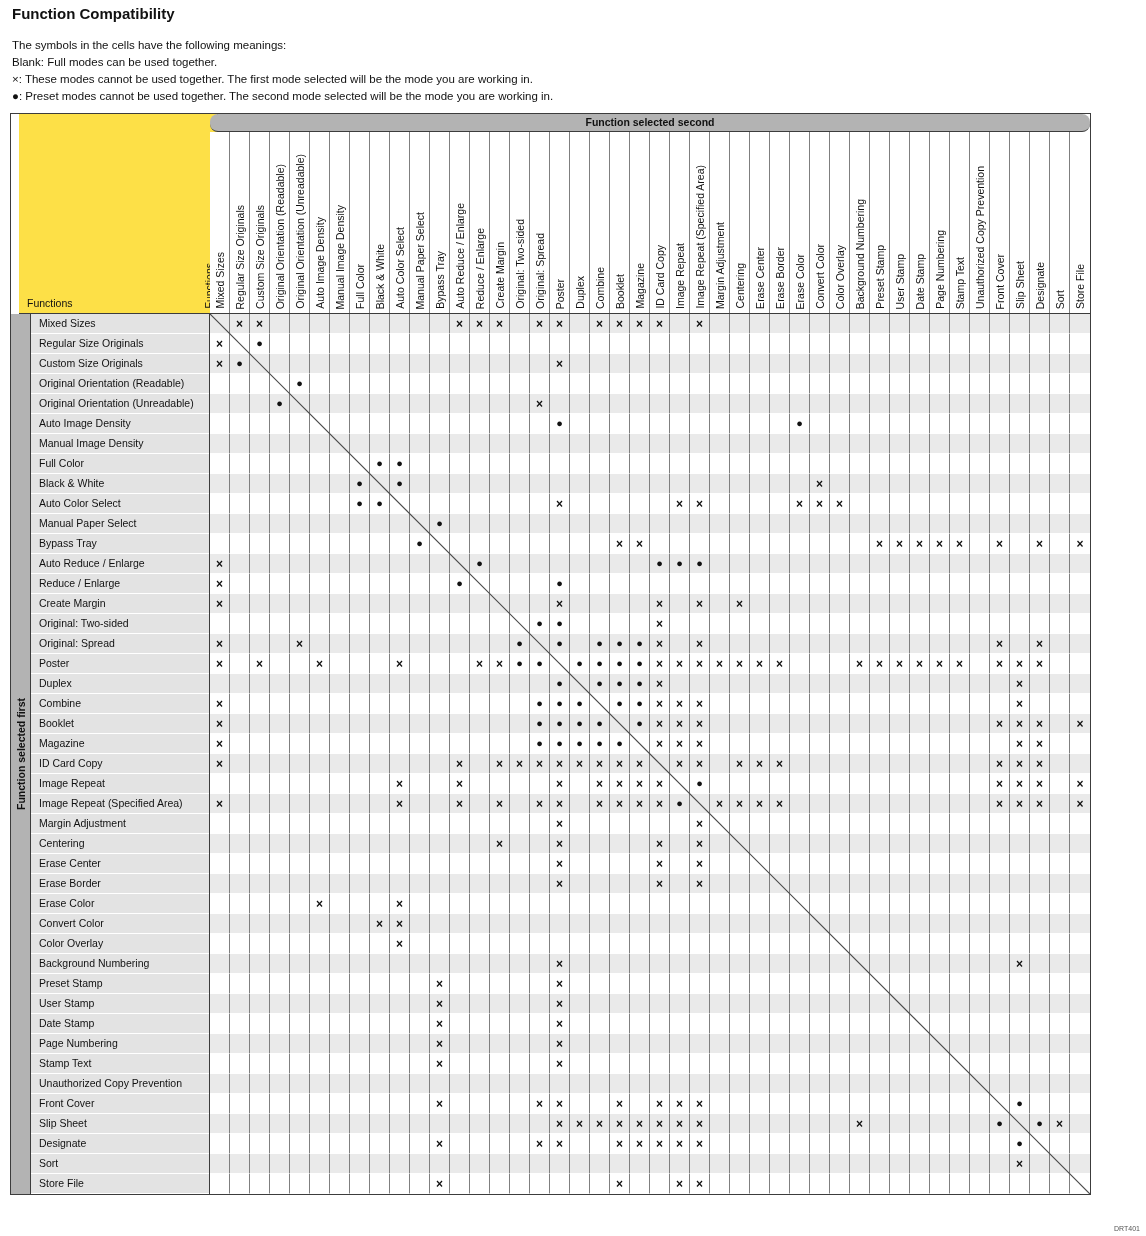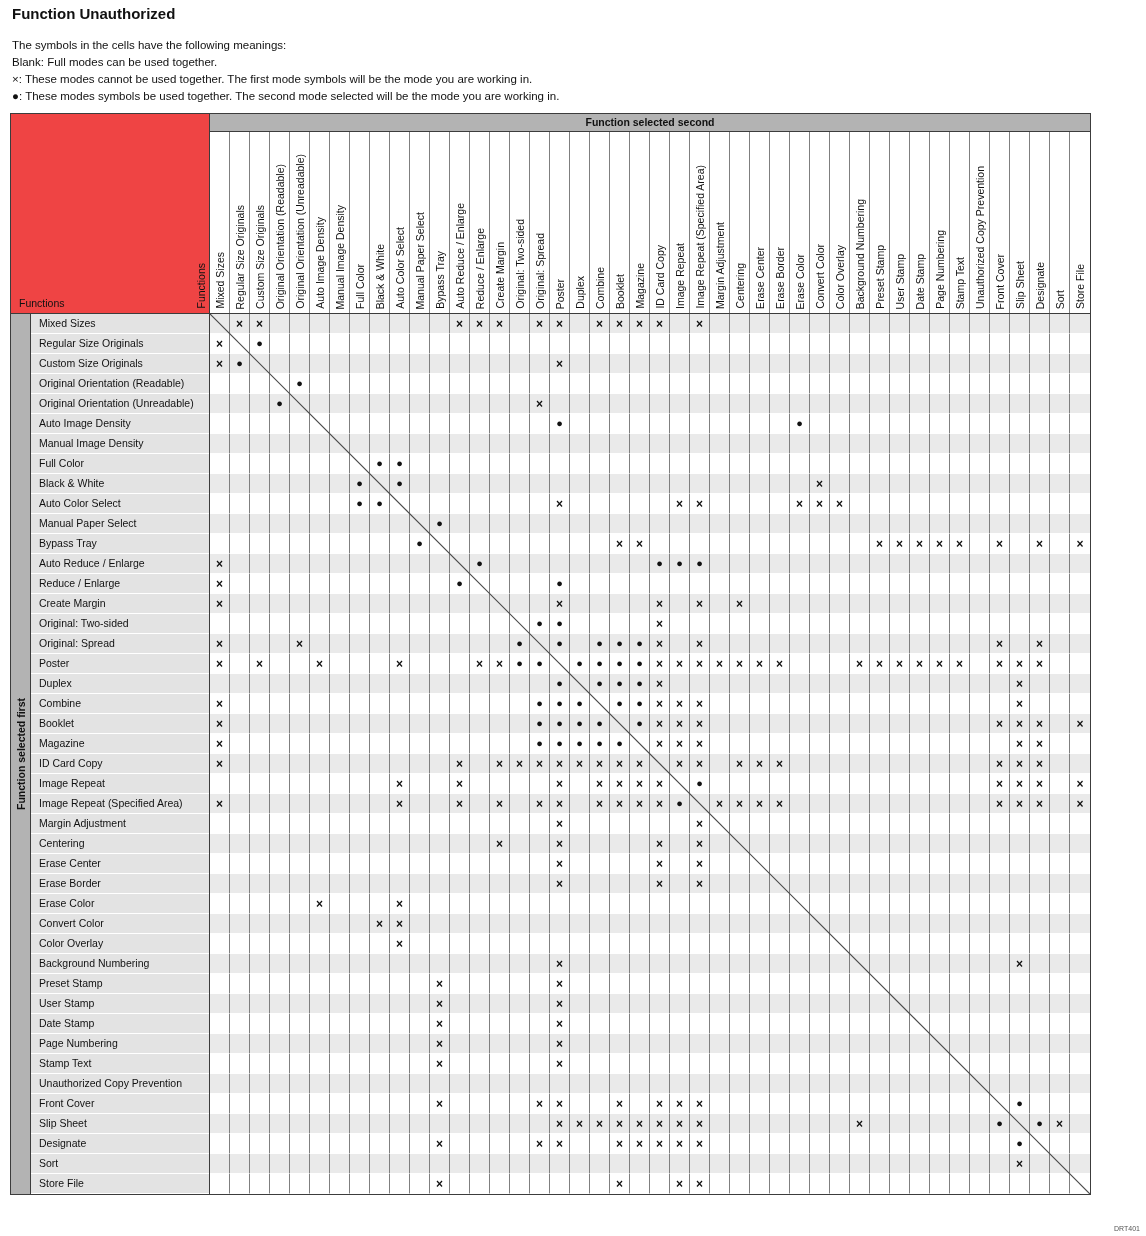--- a/index.html
+++ b/index.html
@@ -8,24 +8,24 @@
   }
   html,body{margin:0;padding:0;}
   body{
     width:1146px;height:1236px;position:relative;background:#ffffff;
     font-family:"Liberation Sans",sans-serif;color:#111;
     -webkit-font-smoothing:antialiased;
   }
   .title{position:absolute;left:12px;top:5px;font-size:15px;font-weight:bold;}
   .legend{position:absolute;left:12px;top:37px;font-size:11.5px;line-height:17px;}
   .tablewrap{position:absolute;left:10px;top:113px;width:1079px;height:1080px;border:1px solid var(--frame);background:#fff;}
-  .corner{position:absolute;left:0;top:0;width:199px;height:200px;background:#ef4444;border-right:1px solid var(--frame);border-bottom:1px solid var(--frame);box-sizing:border-box;}
+  .corner{position:absolute;left:8px;top:0;width:199px;height:200px;background:#fde047;border-right:1px solid var(--frame);border-bottom:1px solid var(--frame);box-sizing:border-box;}
   .corner .h{position:absolute;left:8px;bottom:4px;font-size:10.5px;}
   .corner .v{position:absolute;right:2px;bottom:4px;font-size:10.5px;writing-mode:vertical-rl;transform:rotate(180deg);white-space:nowrap;}
-  .band{position:absolute;left:199px;top:0;width:880px;height:18px;background:var(--band);border-bottom:1px solid var(--frame);box-sizing:border-box;text-align:center;font-size:10.5px;font-weight:bold;line-height:17px;}
+  .band{position:absolute;left:199px;top:0;width:880px;height:18px;background:var(--band);border-bottom:1px solid var(--frame);box-sizing:border-box;text-align:center;font-size:10.5px;font-weight:bold;line-height:17px;border-radius:8px;}
   .cheads{position:absolute;left:199px;top:18px;width:880px;height:182px;display:flex;border-bottom:1px solid var(--frame);box-sizing:border-box;background:#fff;}
   .chead{flex:0 0 20px;width:20px;box-sizing:border-box;border-right:1px solid var(--grid);position:relative;}
   .chead:last-child{border-right:none;}
   .chead span{position:absolute;bottom:4px;left:50%;writing-mode:vertical-rl;transform:translateX(-50%) rotate(180deg);font-size:10.5px;white-space:nowrap;}
   .strip{position:absolute;left:0;top:200px;width:20px;height:880px;background:var(--band);border-right:1px solid var(--frame);box-sizing:border-box;}
   .strip span{position:absolute;left:50%;top:50%;writing-mode:vertical-rl;transform:translate(-50%,-50%) rotate(180deg);font-size:10.5px;font-weight:bold;white-space:nowrap;}
   .labels{position:absolute;left:20px;top:200px;width:179px;height:880px;border-right:1px solid var(--frame);box-sizing:border-box;}
   .label{height:20px;box-sizing:border-box;background:var(--label);border-bottom:1px solid #ffffff;font-size:10.5px;line-height:19px;padding-left:8px;white-space:nowrap;overflow:hidden;}
   .matrix{position:absolute;left:199px;top:200px;width:880px;height:880px;}
   .mrow{display:flex;height:20px;}
@@ -35,27 +35,27 @@
   .cell:last-child{border-right:none;}
   .xmark{font-size:12px;font-weight:bold;line-height:1;color:var(--mark);}
   .omark{font-size:11px;line-height:1;color:var(--mark);}
   .diag{position:absolute;left:199px;top:200px;width:880px;height:880px;pointer-events:none;}
   .diag line{stroke:var(--diag);stroke-width:1.2;}
   .doccode{position:absolute;right:6px;bottom:4px;font-size:7px;color:#555;}
 </style>
 </head>
 <body>
 
-<div class="title">Function Unauthorized</div>
+<div class="title">Function Compatibility</div>
 
 <div class="legend">
   <div>The symbols in the cells have the following meanings:</div>
   <div>Blank: Full modes can be used together.</div>
-  <div>×: These modes cannot be used together. The first mode symbols will be the mode you are working in.</div>
-  <div>●: These modes symbols be used together. The second mode selected will be the mode you are working in.</div>
+  <div>×: These modes cannot be used together. The first mode selected will be the mode you are working in.</div>
+  <div>●: Preset modes cannot be used together. The second mode selected will be the mode you are working in.</div>
 </div>
 
 <div class="tablewrap">
   <div class="corner">
     <span class="h">Functions</span>
     <span class="v">Functions</span>
   </div>
   <div class="band">Function selected second</div>
   <div class="cheads">
       <div class="chead">

